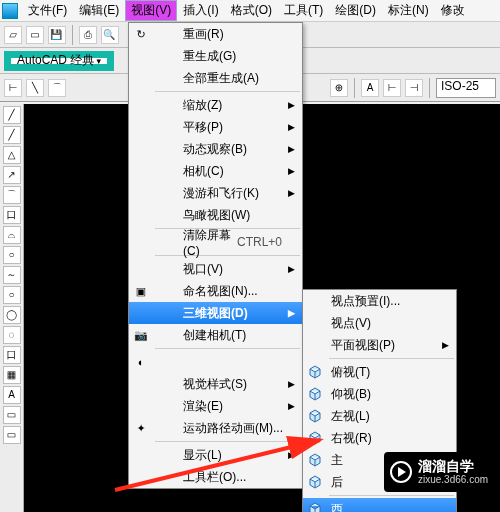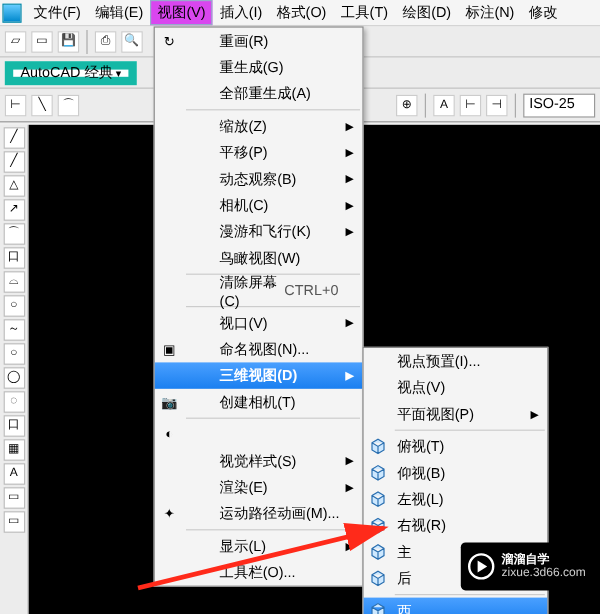--- a/index.html
+++ b/index.html
@@ -31,21 +31,21 @@
   .submenu .row .ic { width:24px; height:18px; display:flex; align-items:center; justify-content:center;}
   .submenu .row .ic svg { width:16px; height:14px;}
   .submenu .row .lbl { flex:1; padding-left:4px;}
   .submenu .row .ar { width:10px; font-size:9px;}
   .submenu .sep { height:1px; background:#ccc; margin:2px 2px 2px 26px;}
   .submenu .row.sel { background:linear-gradient(#4aa0ff,#1a7ff0); color:#fff;}
   .watermark { position:absolute; right:0; bottom:20px; width:116px; height:40px; background:#000; color:#fff; display:flex; align-items:center; gap:6px; padding:0 6px; border-radius:4px 0 0 4px;}
   .watermark .play { width:22px; height:22px; border:2px solid #fff; border-radius:50%; display:flex; align-items:center; justify-content:center;}
   .watermark .play::after { content:""; border-left:8px solid #fff; border-top:5px solid transparent; border-bottom:5px solid transparent; margin-left:2px;}
   .watermark .txt { display:flex; flex-direction:column; line-height:1.1;}
-  .watermark .txt .t1 { font-size:10px; font-weight:bold;}
+  .watermark .txt .t1 { font-size:14px; font-weight:bold;}
   .watermark .txt .t2 { font-size:10px; opacity:.8;}
   .arrow-anno { position:absolute; pointer-events:none; }
   .iso-box { background:#fff; border:1px solid #999; height:20px; padding:0 4px; display:flex; align-items:flex-start; min-width:60px;}
 </style>
 </head>
 <body>
 
 <div class="menubar">
   <span class="logo"></span>
   <span class="mi">文件(F)</span>

